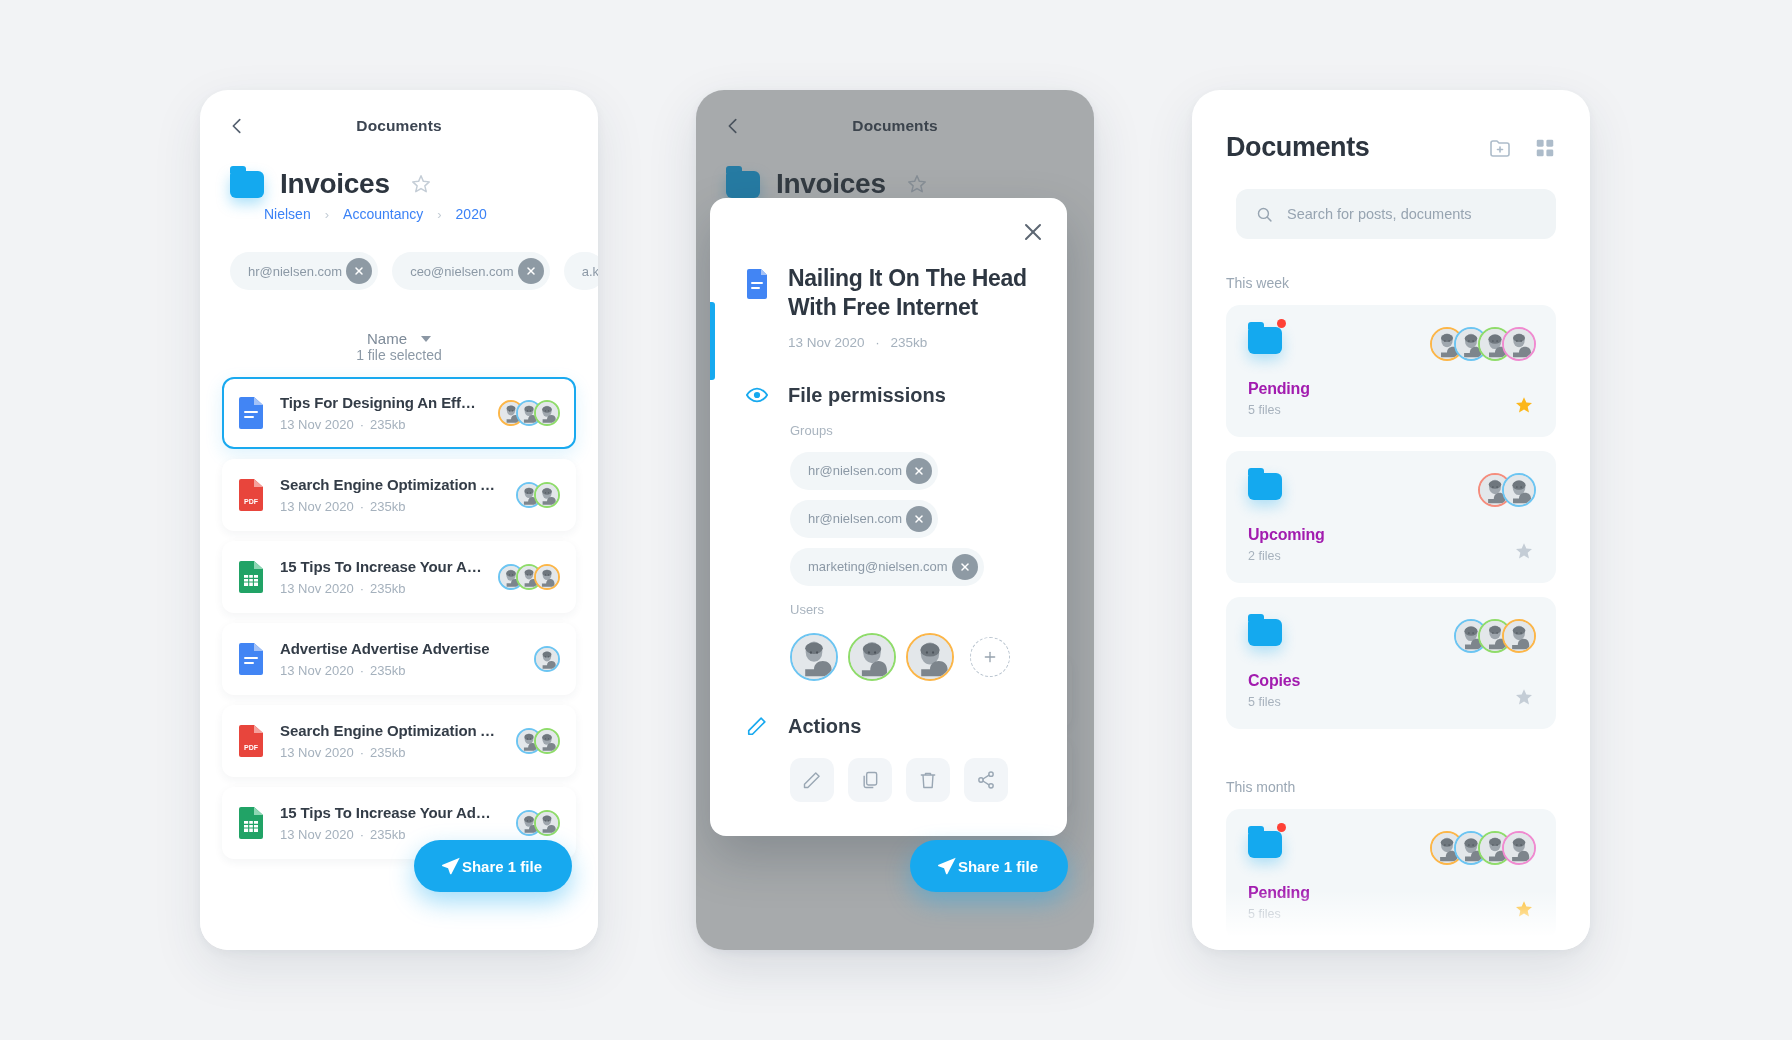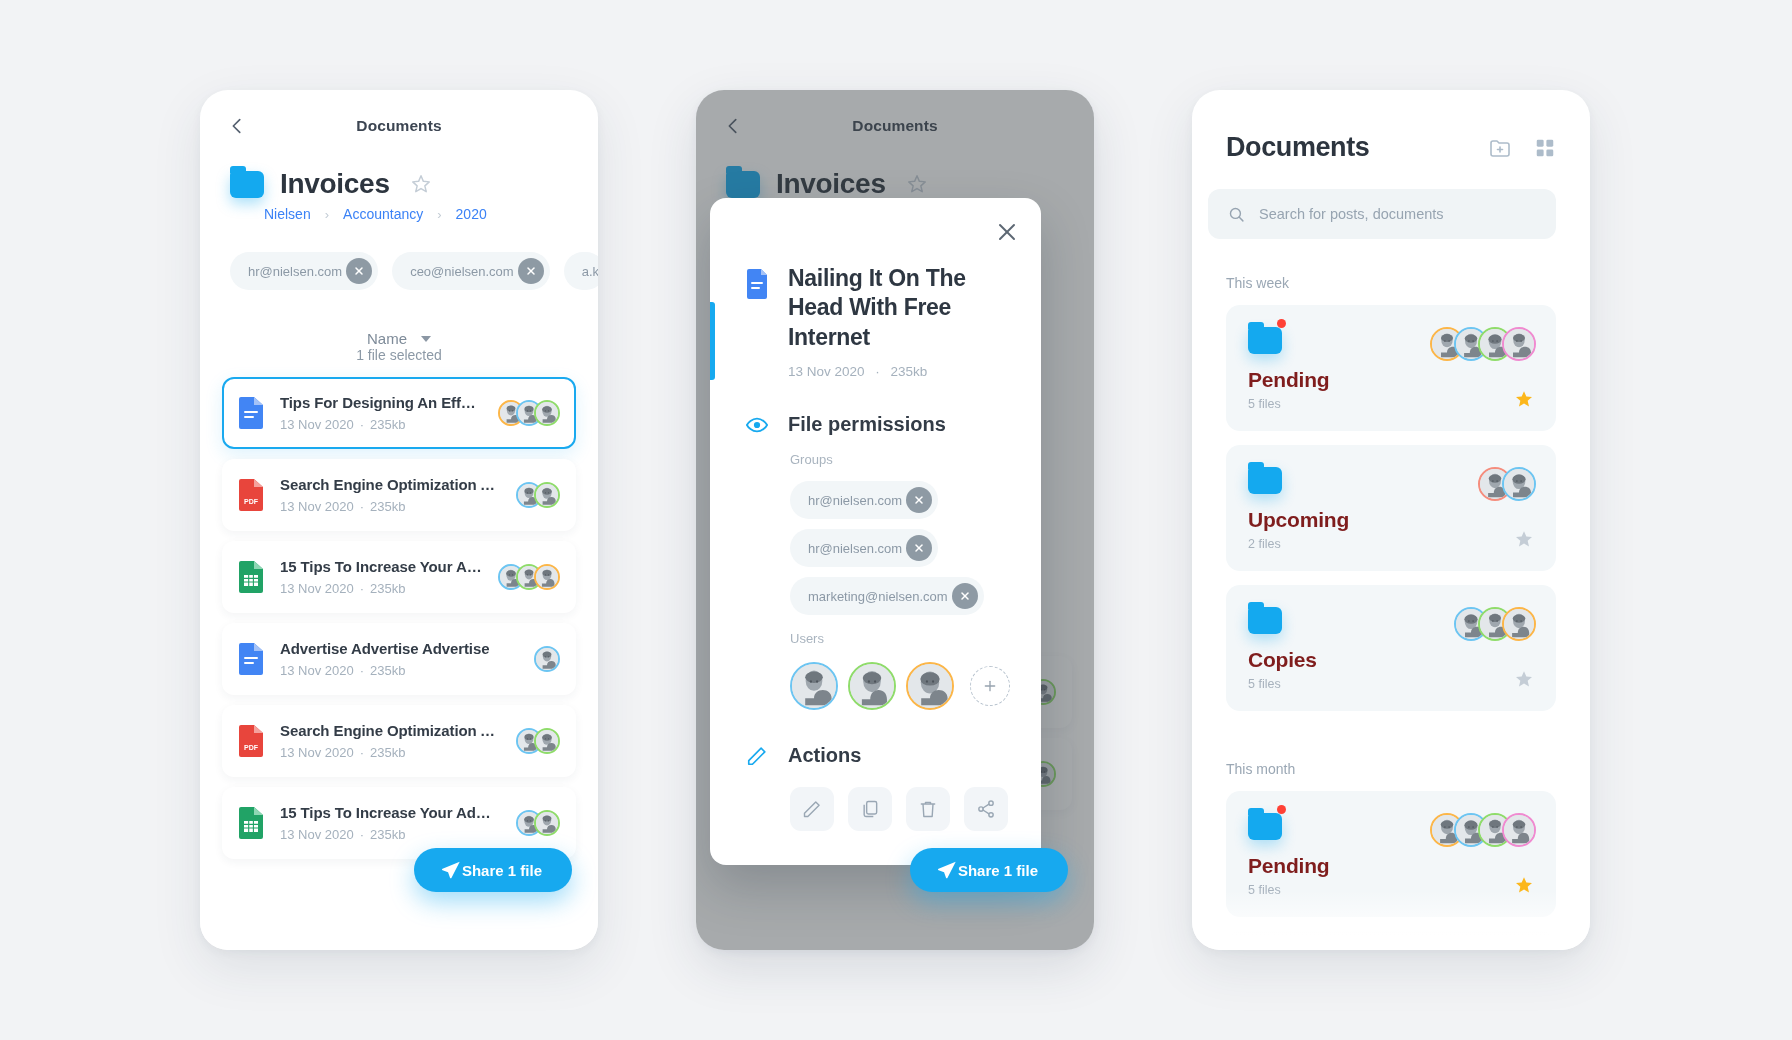--- a/index.html
+++ b/index.html
@@ -94,36 +94,36 @@
 
   .av {
     width: 26px; height: 26px; border-radius: 50%; border: 2px solid #cfd6dd;
     background: #dfe3e7; overflow: hidden; position: relative; flex: none;
   }
   .av.s34 { width: 34px; height: 34px; }
   .av.s48 { width: 48px; height: 48px; border-width: 2px; }
   .av svg { display: block; width: 100%; height: 100%; }
 
   .share-btn {
-    position: absolute; right: 26px; bottom: 58px; height: 44px; border-radius: 26px;
+    position: absolute; right: 26px; bottom: 58px; height: 52px; border-radius: 26px;
     background: #17a9ef; display: flex; align-items: center; gap: 0; padding: 0 30px 0 26px;
     box-shadow: 0 10px 24px rgba(23,169,239,.40); cursor: pointer;
   }
   .share-btn .lbl { font-size: 15px; font-weight: 700; color: #fff; }
 
   .fade-bottom {
     position: absolute; left: 0; right: 0; bottom: 0; height: 70px;
     background: linear-gradient(to bottom, rgba(255,255,255,0), #ffffff 72%);
     pointer-events: none;
   }
 
   
   .dim-overlay { position: absolute; inset: 0; background: rgba(60,66,72,.45); }
   .modal {
-    position: absolute; left: 14px; top: 108px; width: 331px; border-radius: 16px;
+    position: absolute; left: 14px; top: 108px; width: 357px; border-radius: 16px;
     background: #fff; box-shadow: 0 22px 50px rgba(25,35,50,.22); overflow: hidden;
   }
   .modal::before {
     content:""; position:absolute; left:0; top:104px; width:5px; height:78px; background:#17a9ef;
     border-radius: 0 3px 3px 0;
   }
   .modal-close { position: absolute; right: 22px; top: 22px; width: 24px; height: 24px; cursor: pointer; }
   .modal-doc { display: flex; gap: 18px; padding: 66px 30px 0 36px; }
   .modal-doc .ic { width: 24px; height: 30px; flex: none; margin-top: 5px; }
   .modal-title { font-size: 23px; font-weight: 700; color: #2e3742; line-height: 1.28; letter-spacing: -.3px; }
@@ -145,37 +145,37 @@
   .act-btn {
     width: 44px; height: 44px; border-radius: 11px; background: #f2f5f8;
     display: flex; align-items: center; justify-content: center; cursor: pointer;
   }
 
   
   .p3-head { display: flex; align-items: center; justify-content: space-between; padding: 42px 34px 0 34px; }
   .p3-title { font-size: 27px; font-weight: 700; color: #2d353f; letter-spacing: -.4px; }
   .p3-icons { display: flex; gap: 22px; align-items: center; }
   .p3-search {
-    margin: 26px 34px 0 16px; height: 50px; border-radius: 12px; background: #f0f4f6;
+    margin: 26px 34px 0 44px; height: 50px; border-radius: 12px; background: #f0f4f6;
     display: flex; align-items: center; gap: 14px; padding: 0 20px;
   }
   .p3-search .ph { font-size: 14.5px; color: #97a4b1; }
   .group-label { font-size: 14px; color: #9aa7b4; font-weight: 500; padding: 36px 34px 0 34px; }
   .cards { padding: 14px 34px 0 34px; }
   .fcard {
     position: relative; background: #f3f7f9; border-radius: 14px; padding: 22px 22px 20px 22px;
     margin-bottom: 14px; min-height: 120px;
   }
   .fcard .fold {
     width: 34px; height: 27px; border-radius: 4px 6px 6px 6px; position: relative; background: #14a9ef;
     box-shadow: 0 6px 14px rgba(20,169,239,.30);
   }
   .fcard .fold::before{ content:""; position:absolute; left:0; top:-5px; width:16px; height:7px; background:#14a9ef; border-radius:3px 3px 0 0; }
   .fcard .fold .badge { position: absolute; right: -4px; top: -8px; width: 9px; height: 9px; border-radius: 50%; background: #ff4136; }
-  .fcard .cname { font-size: 21px; font-weight: 700; color: #7f1d1d; margin-top: 14px; letter-spacing: -.2px; }
+  .fcard .cname { font-size: 16px; font-weight: 700; color: #a21caf; margin-top: 26px; letter-spacing: -.2px; }
   .fcard .ccount { font-size: 12.5px; color: #a7b2bd; margin-top: 5px; }
   .fcard .card-avs { position: absolute; right: 20px; top: 22px; display: flex; }
   .fcard .card-avs .av { margin-left: -10px; }
   .fcard .card-avs .av:first-child { margin-left: 0; }
   .fcard .card-star { position: absolute; right: 22px; bottom: 22px; width: 20px; height: 20px; cursor: pointer; }
   .fcard.faded { opacity: .30; }
   .p3-fade { position: absolute; left: 0; right: 0; bottom: 0; height: 60px;
     background: linear-gradient(to bottom, rgba(255,255,255,0), #ffffff 78%); pointer-events: none; }
 </style>
 </head>

